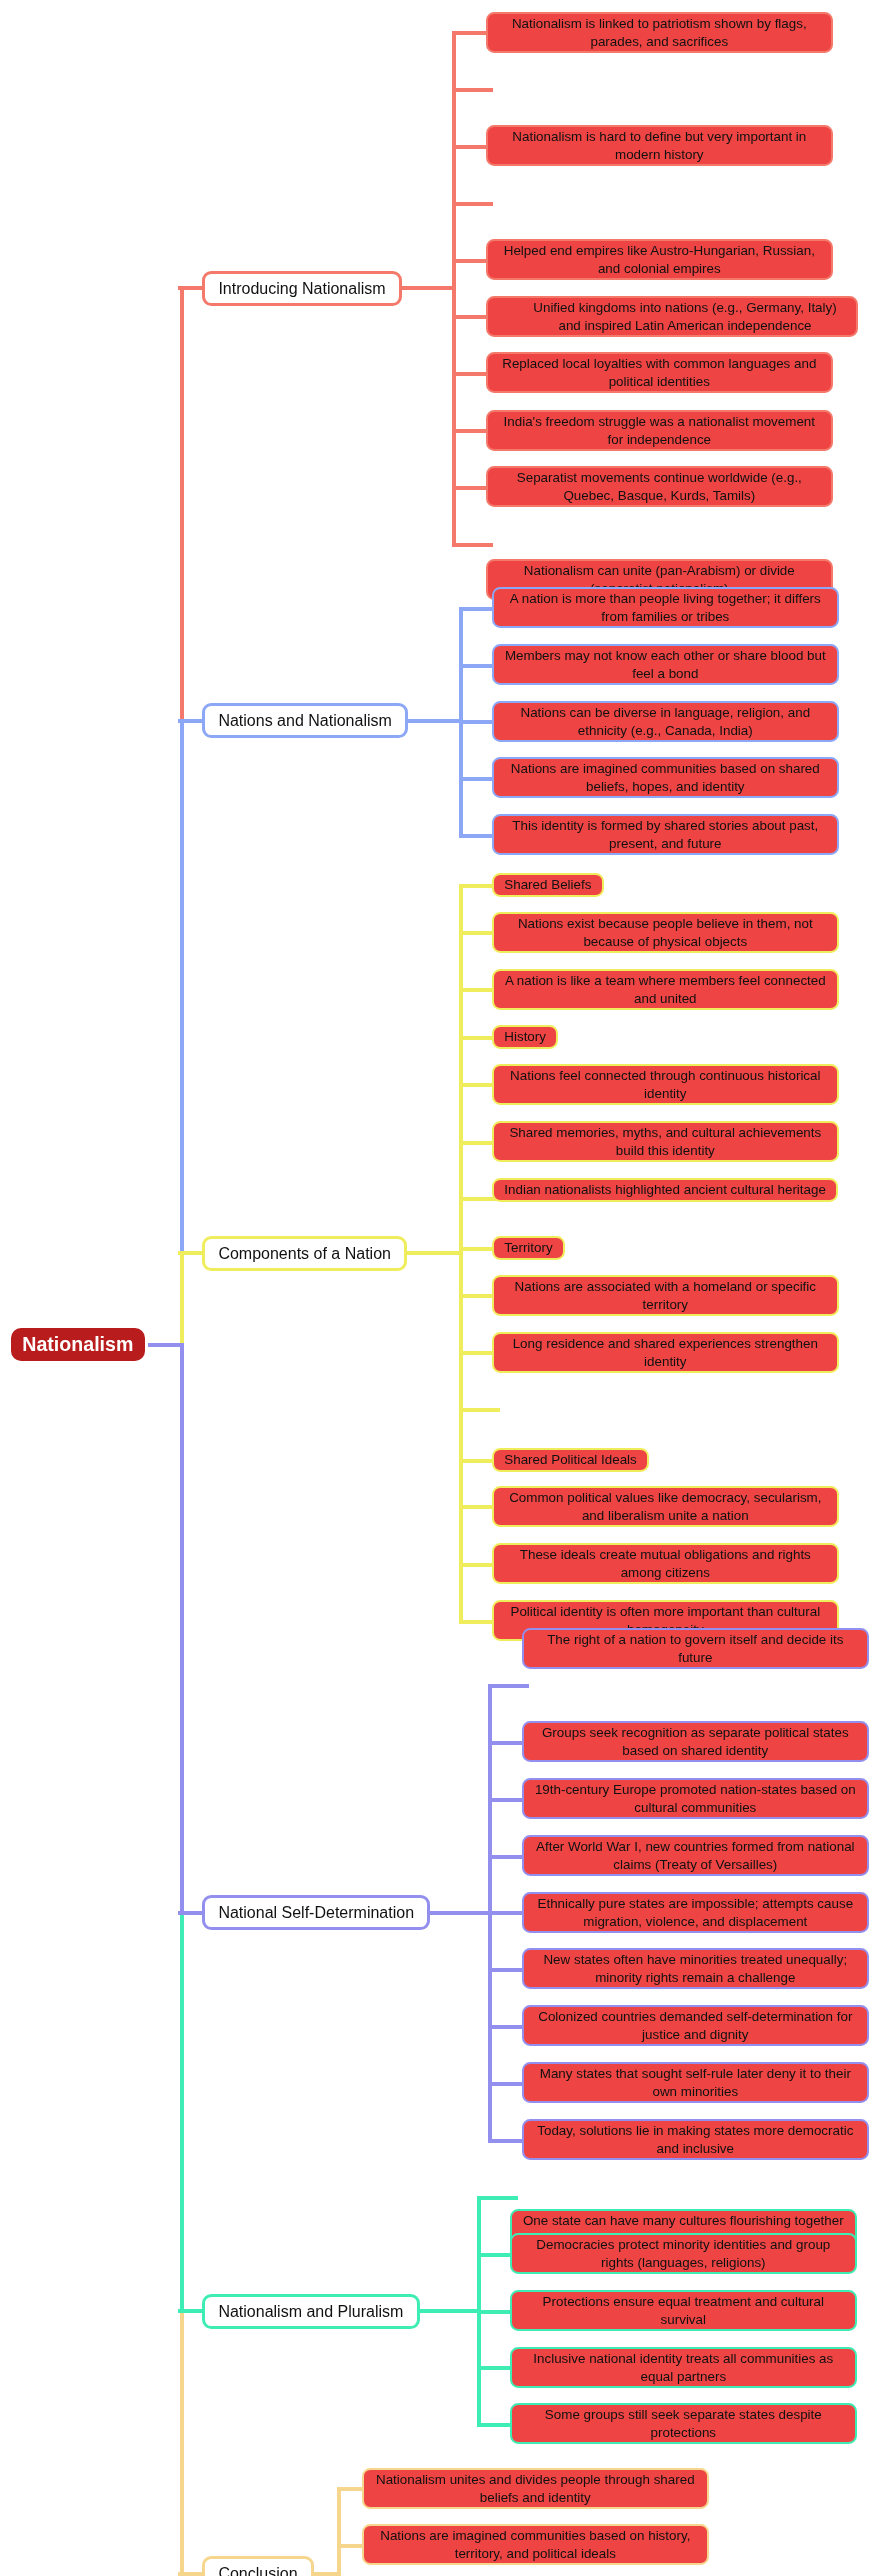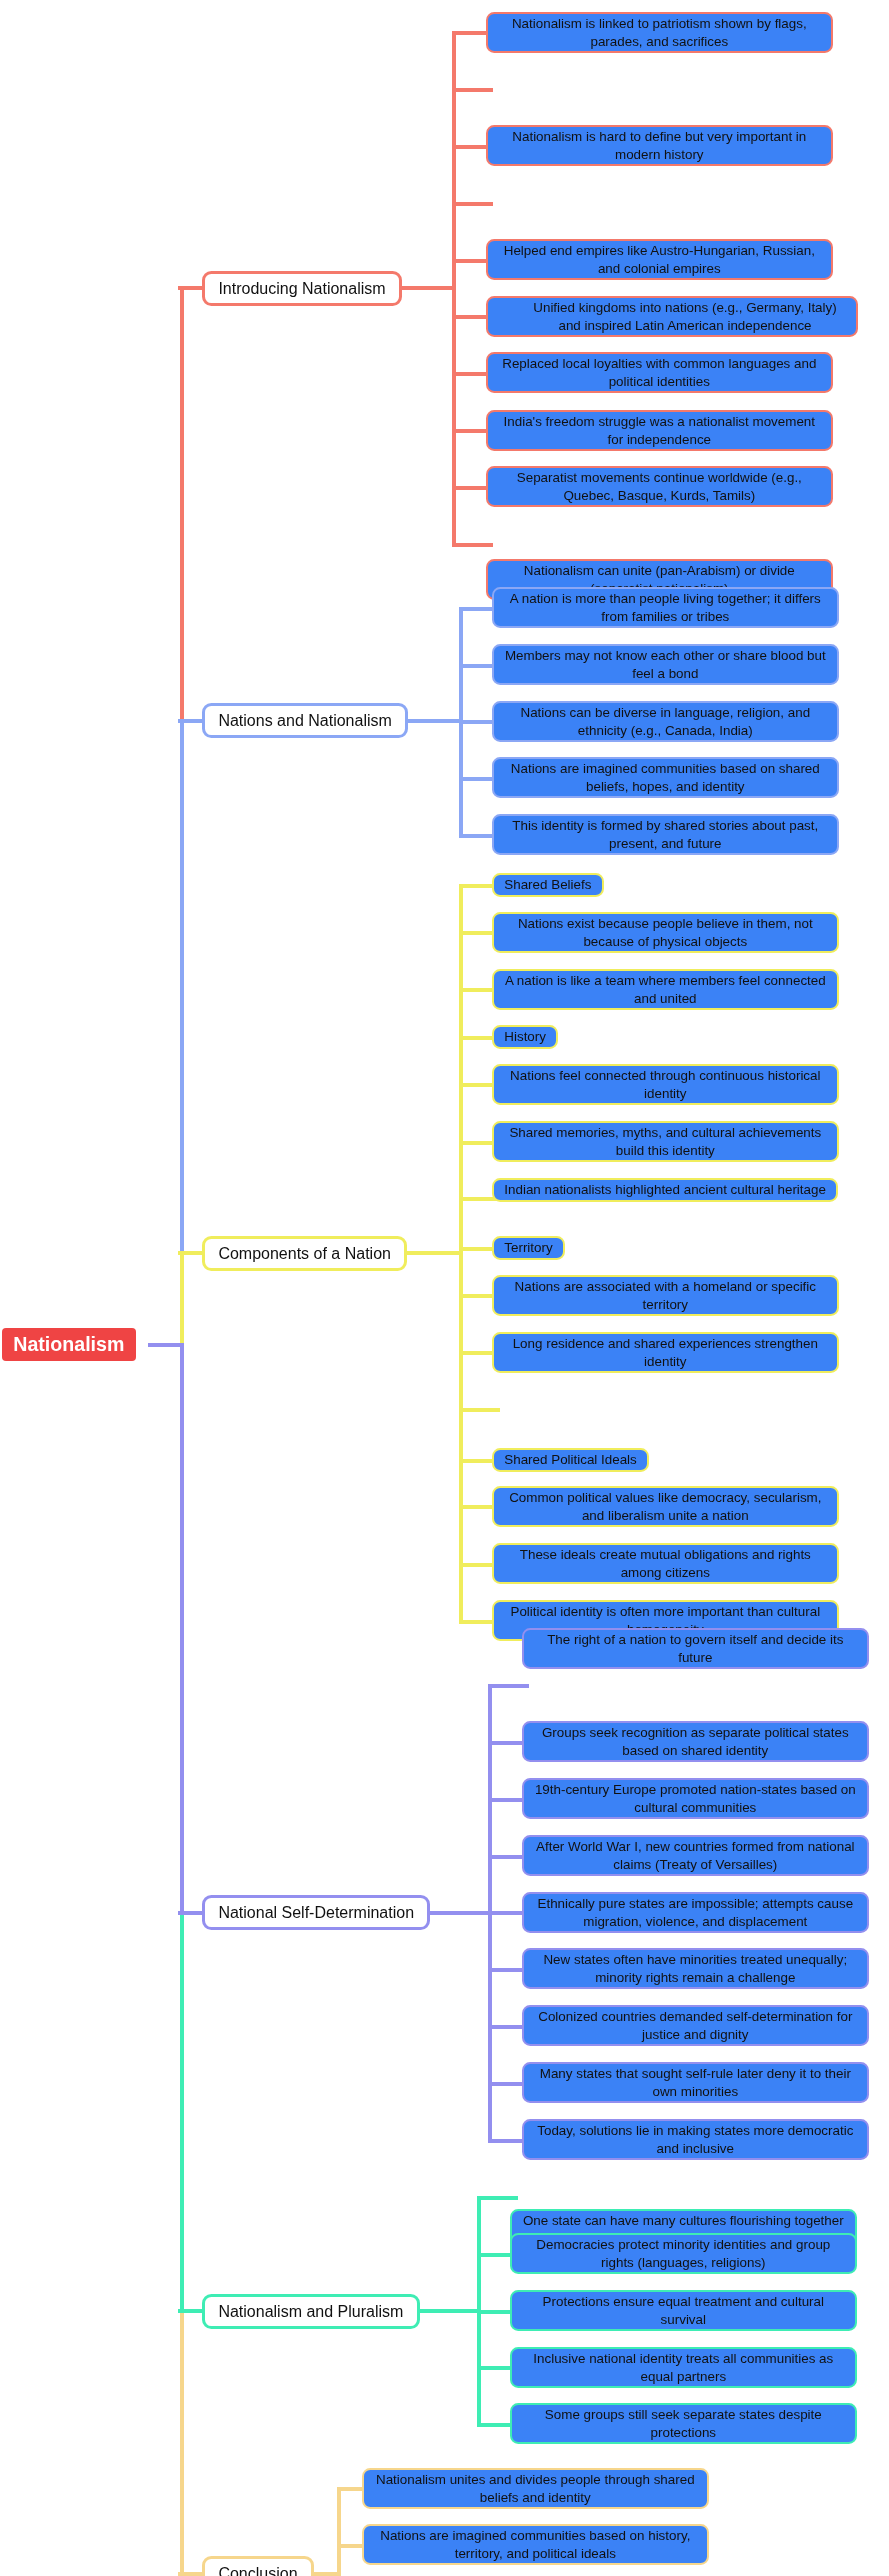--- a/index.html
+++ b/index.html
@@ -2,31 +2,31 @@
 <html style="font-size:8.2px"><head>
 <meta charset="utf-8">
 <style>
   html,body{margin:0;padding:0;background:#fff;}
   #canvas{
     position:relative;width:890px;height:2690px;background:#ffffff;
     font-family:"Liberation Sans",sans-serif;overflow:hidden;
   }
   .line{position:absolute;z-index:1;}
   .root-node{
-    position:absolute;z-index:2;left:2px;top:1328px;
-    background:#ef4444;color:#fff;font-size:19.6px;font-weight:bold;line-height:29px;
-    padding:2.1px 11.3px;border-radius:4px;white-space:nowrap;
+    position:absolute;z-index:2;left:11px;top:1328px;
+    background:#b91c1c;color:#fff;font-size:19.6px;font-weight:bold;line-height:29px;
+    padding:2.1px 11.3px;border-radius:10px;white-space:nowrap;
   }
   .branch-node{
     position:absolute;z-index:2;left:202px;background:#fff;color:#111;
     font-size:16px;line-height:25px;padding:2.1px 13.4px;border-radius:9.3px;
     border-style:solid;border-width:3.1px;white-space:nowrap;text-align:center;
   }
   .leaf-node{
-    position:absolute;z-index:2;background:#3b82f6;color:#111;
+    position:absolute;z-index:2;background:#ef4444;color:#111;
     font-size:13.4px;line-height:17.5px;padding:1px 10.3px;border-radius:8.2px;
     border-style:solid;border-width:2.6px;text-align:center;
     width:max-content;max-width:322px;
   }
 </style>
 </head>
 <body>
 
 <div id="canvas">
   <div class="root-node">Nationalism</div>

